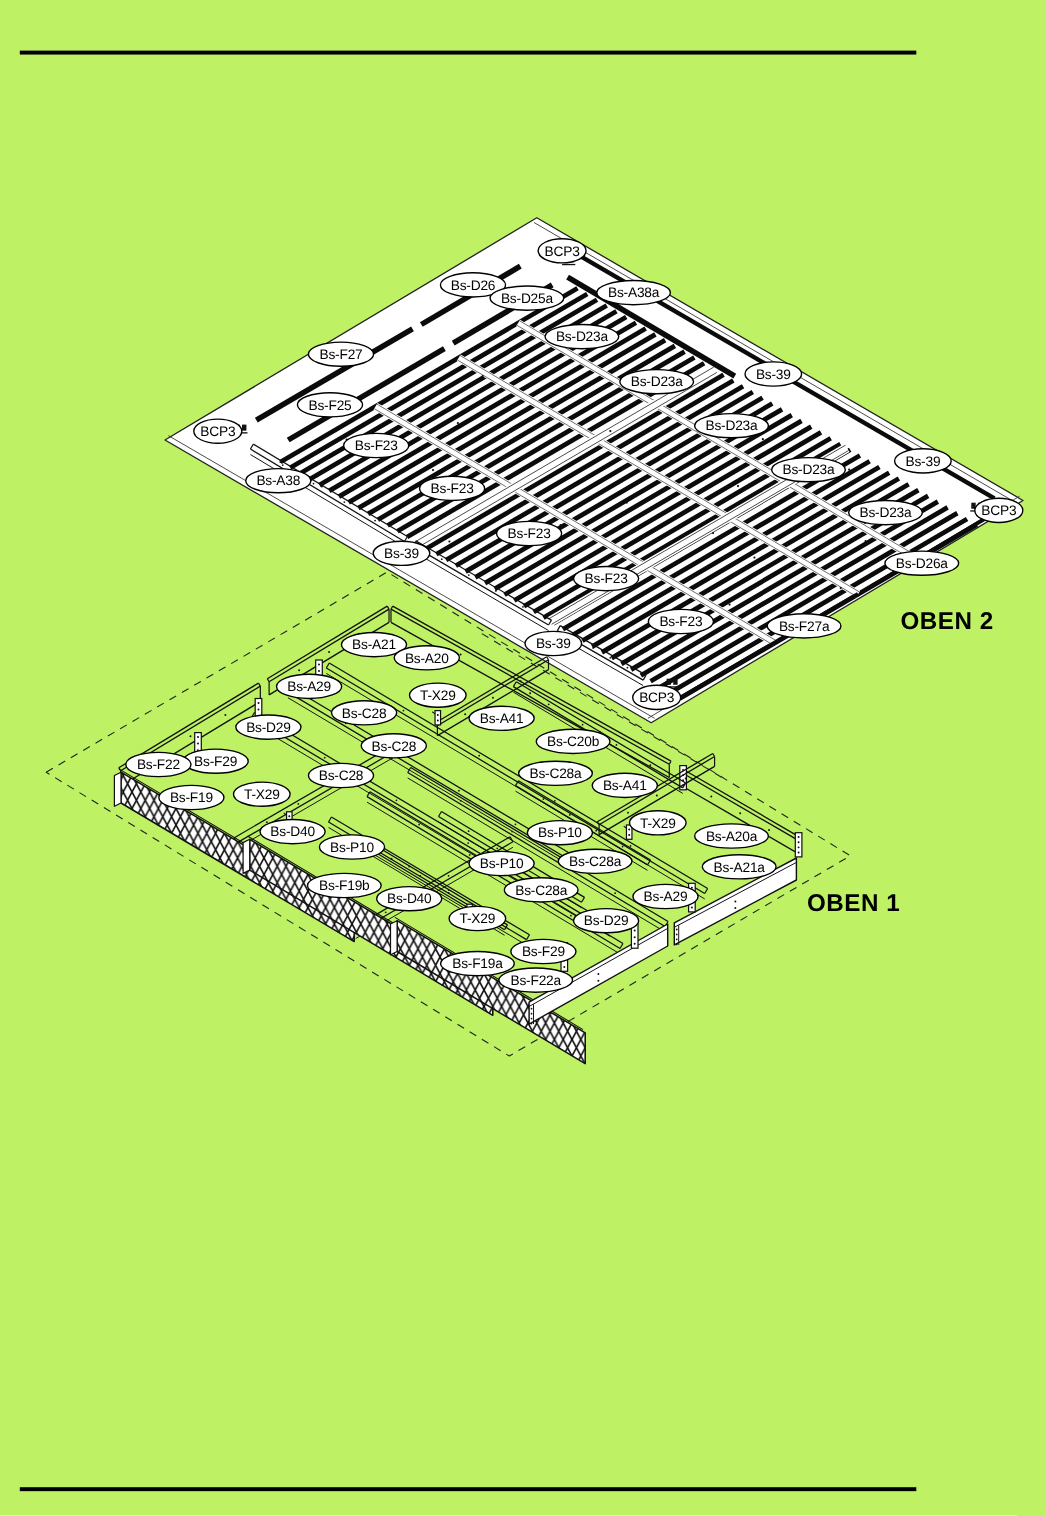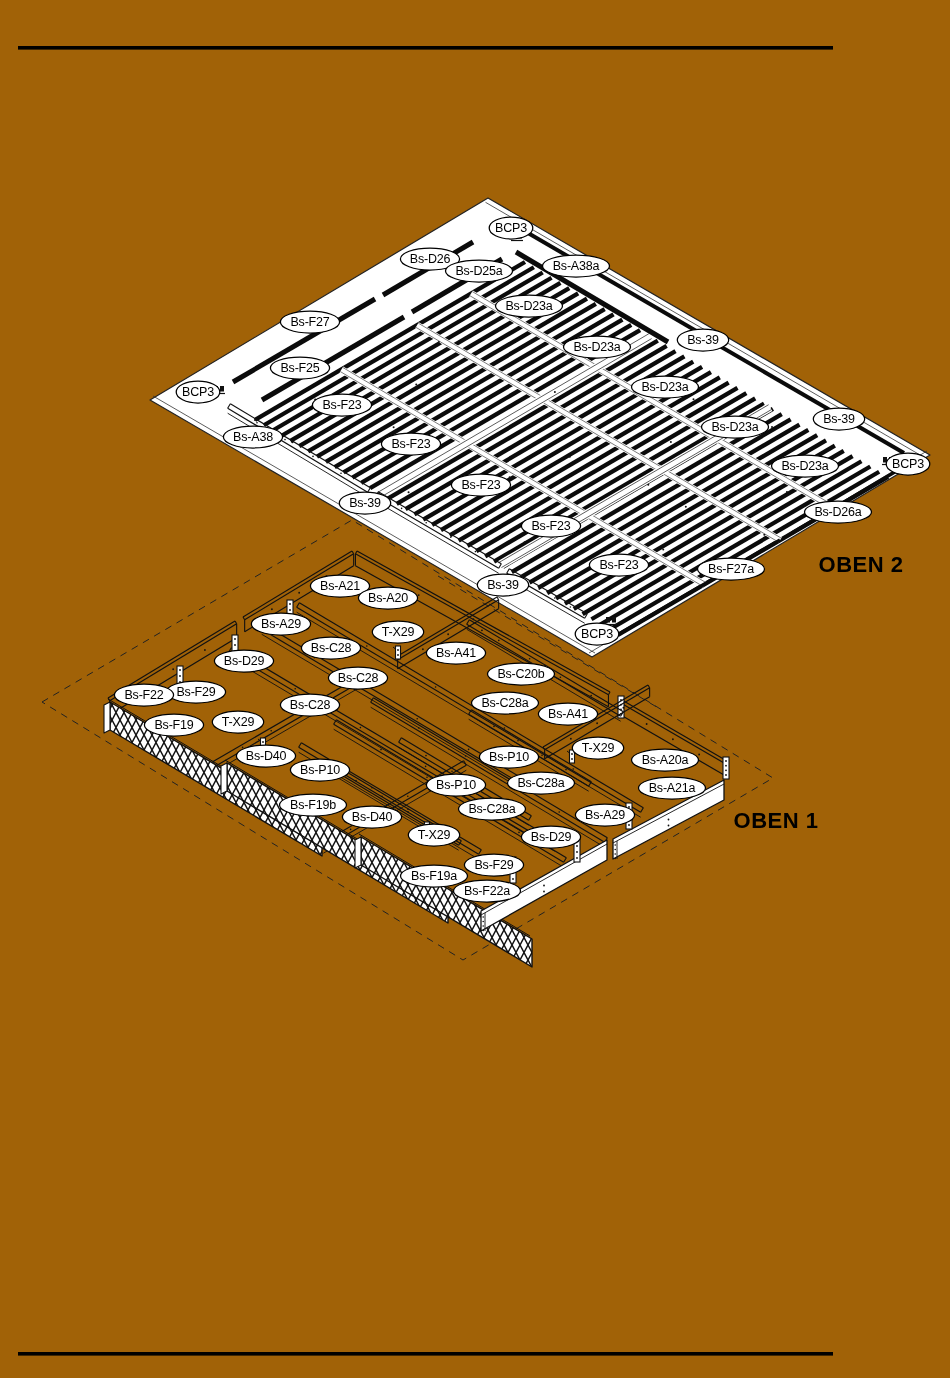--- a/index.html
+++ b/index.html
@@ -1,16 +1,16 @@
 <!DOCTYPE html>
 <html><head>
 <meta charset="utf-8">
 <style>
   html,body{margin:0;padding:0;background:#fff;}
-  .page{position:relative;width:950px;height:1378px;background:#a16207;overflow:hidden;
+  .page{position:relative;width:950px;height:1378px;background:#bef264;overflow:hidden;
         font-family:"Liberation Sans",sans-serif;}
   svg{display:block;}
   svg text{font-family:"Liberation Sans",sans-serif;fill:#000;}
   .plabel{font-size:12.5px;letter-spacing:-0.2px;}
   .atitle{font-size:22px;font-weight:700;letter-spacing:0.5px;}
 </style>
 </head>
 <body>
 
 <div class="page">

